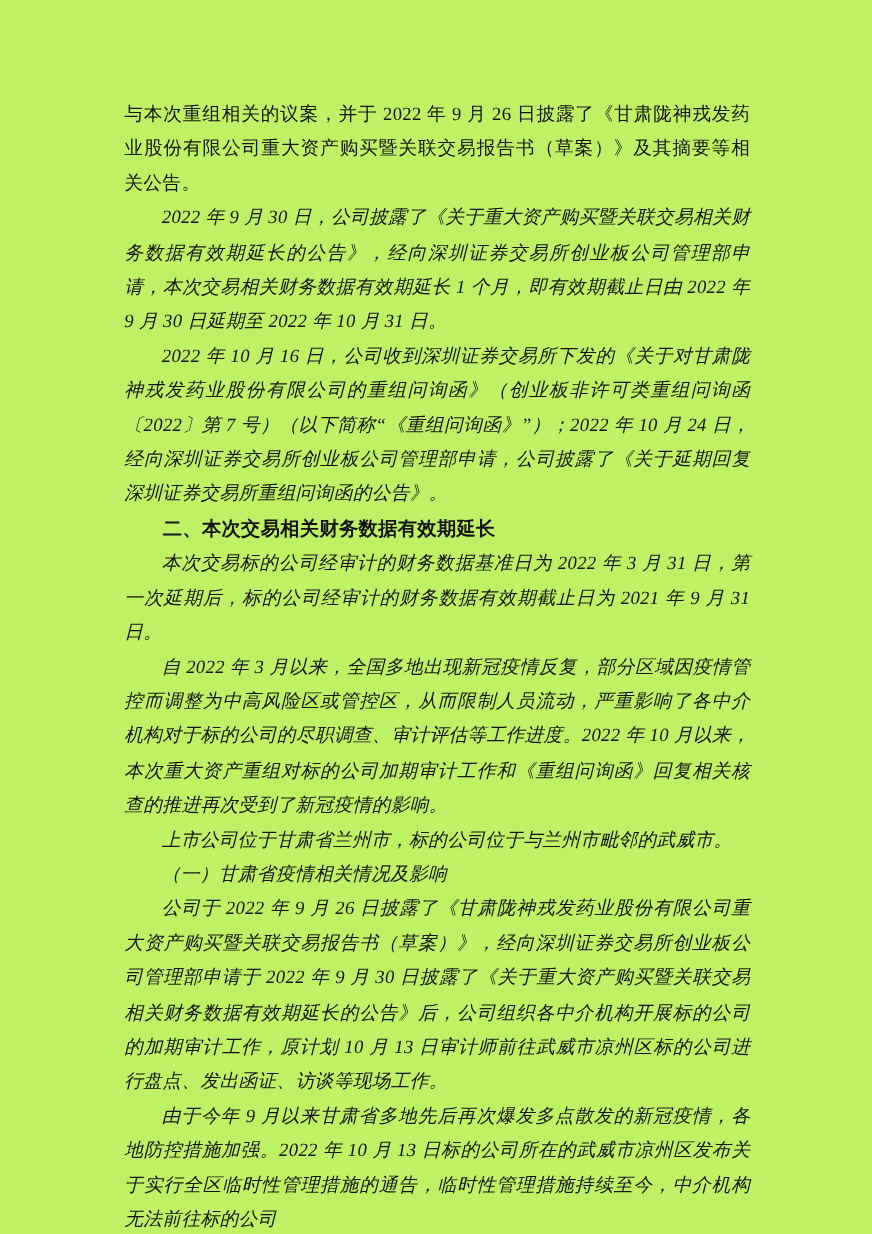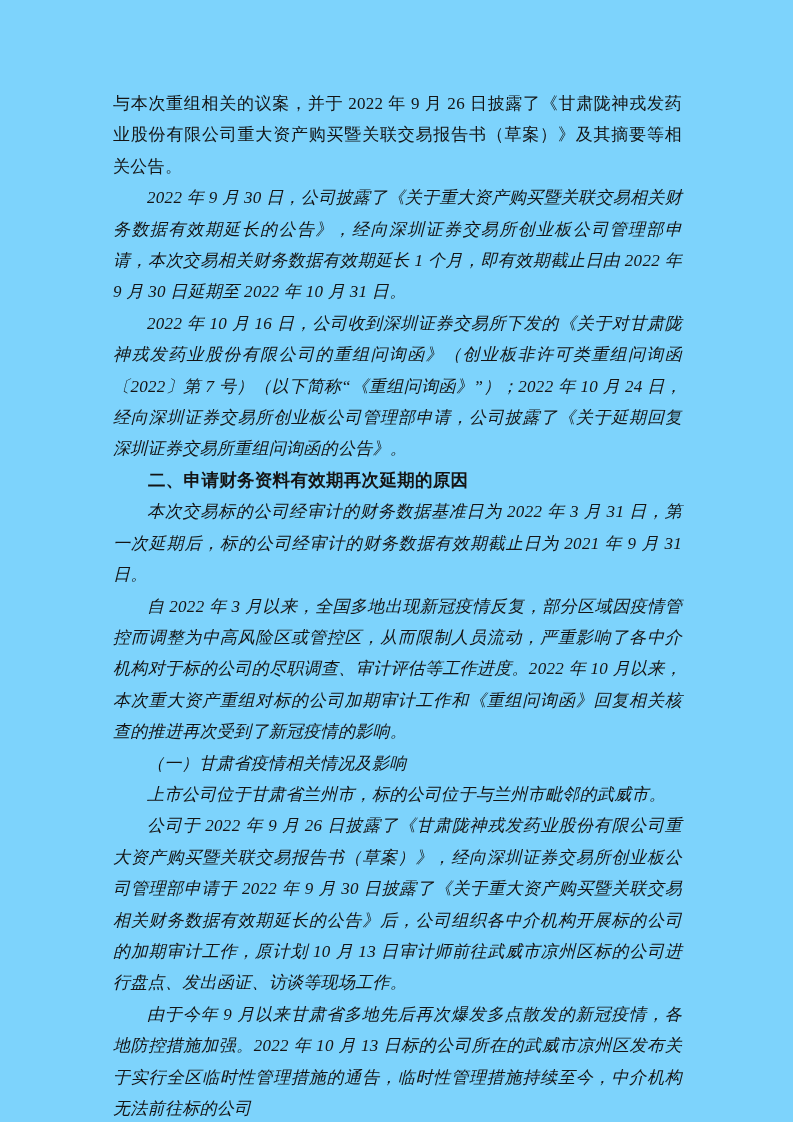--- a/index.html
+++ b/index.html
@@ -4,21 +4,21 @@
 <style>
   html, body {
     margin: 0;
     padding: 0;
     background: #ffffff;
   }
   .page {
     position: relative;
     width: 793px;
     height: 1122px;
-    background: #7dd3fc;
+    background: #bef264;
     box-sizing: border-box;
     padding: 88px 111px 0 113px;
     overflow: hidden;
     font-family: "Liberation Serif", "DejaVu Serif", serif;
     color: #141414;
   }
   .doc-body p {
     margin: 0;
     font-size: 17px;
     line-height: 31.4px;
@@ -40,21 +40,21 @@
   }
 </style>
 </head>
 <body>
 
 <div class="page">
   <div class="doc-body">
     <p class="continuation">与本次重组相关的议案，并于 2022 年 9 月 26 日披露了《甘肃陇神戎发药业股份有限公司重大资产购买暨关联交易报告书（草案）》及其摘要等相关公告。</p>
     <p class="indent">2022 年 9 月 30 日，公司披露了《关于重大资产购买暨关联交易相关财务数据有效期延长的公告》，经向深圳证券交易所创业板公司管理部申请，本次交易相关财务数据有效期延长 1 个月，即有效期截止日由 2022 年 9 月 30 日延期至 2022 年 10 月 31 日。</p>
     <p class="indent">2022 年 10 月 16 日，公司收到深圳证券交易所下发的《关于对甘肃陇神戎发药业股份有限公司的重组问询函》（创业板非许可类重组问询函〔2022〕第 7 号）（以下简称“《重组问询函》”）；2022 年 10 月 24 日，经向深圳证券交易所创业板公司管理部申请，公司披露了《关于延期回复深圳证券交易所重组问询函的公告》。</p>
-    <p class="heading">二、申请财务资料有效期再次延期的原因</p>
+    <p class="heading">二、本次交易相关财务数据有效期延长</p>
     <p class="indent">本次交易标的公司经审计的财务数据基准日为 2022 年 3 月 31 日，第一次延期后，标的公司经审计的财务数据有效期截止日为 2021 年 9 月 31 日。</p>
     <p class="indent">自 2022 年 3 月以来，全国多地出现新冠疫情反复，部分区域因疫情管控而调整为中高风险区或管控区，从而限制人员流动，严重影响了各中介机构对于标的公司的尽职调查、审计评估等工作进度。2022 年 10 月以来，本次重大资产重组对标的公司加期审计工作和《重组问询函》回复相关核查的推进再次受到了新冠疫情的影响。</p>
+    <p class="indent">上市公司位于甘肃省兰州市，标的公司位于与兰州市毗邻的武威市。</p>
     <p class="indent">（一）甘肃省疫情相关情况及影响</p>
-    <p class="indent">上市公司位于甘肃省兰州市，标的公司位于与兰州市毗邻的武威市。</p>
     <p class="indent">公司于 2022 年 9 月 26 日披露了《甘肃陇神戎发药业股份有限公司重大资产购买暨关联交易报告书（草案）》，经向深圳证券交易所创业板公司管理部申请于 2022 年 9 月 30 日披露了《关于重大资产购买暨关联交易相关财务数据有效期延长的公告》后，公司组织各中介机构开展标的公司的加期审计工作，原计划 10 月 13 日审计师前往武威市凉州区标的公司进行盘点、发出函证、访谈等现场工作。</p>
     <p class="indent">由于今年 9 月以来甘肃省多地先后再次爆发多点散发的新冠疫情，各地防控措施加强。2022 年 10 月 13 日标的公司所在的武威市凉州区发布关于实行全区临时性管理措施的通告，临时性管理措施持续至今，中介机构无法前往标的公司</p>
   </div>
 </div>
 
 </body></html>

